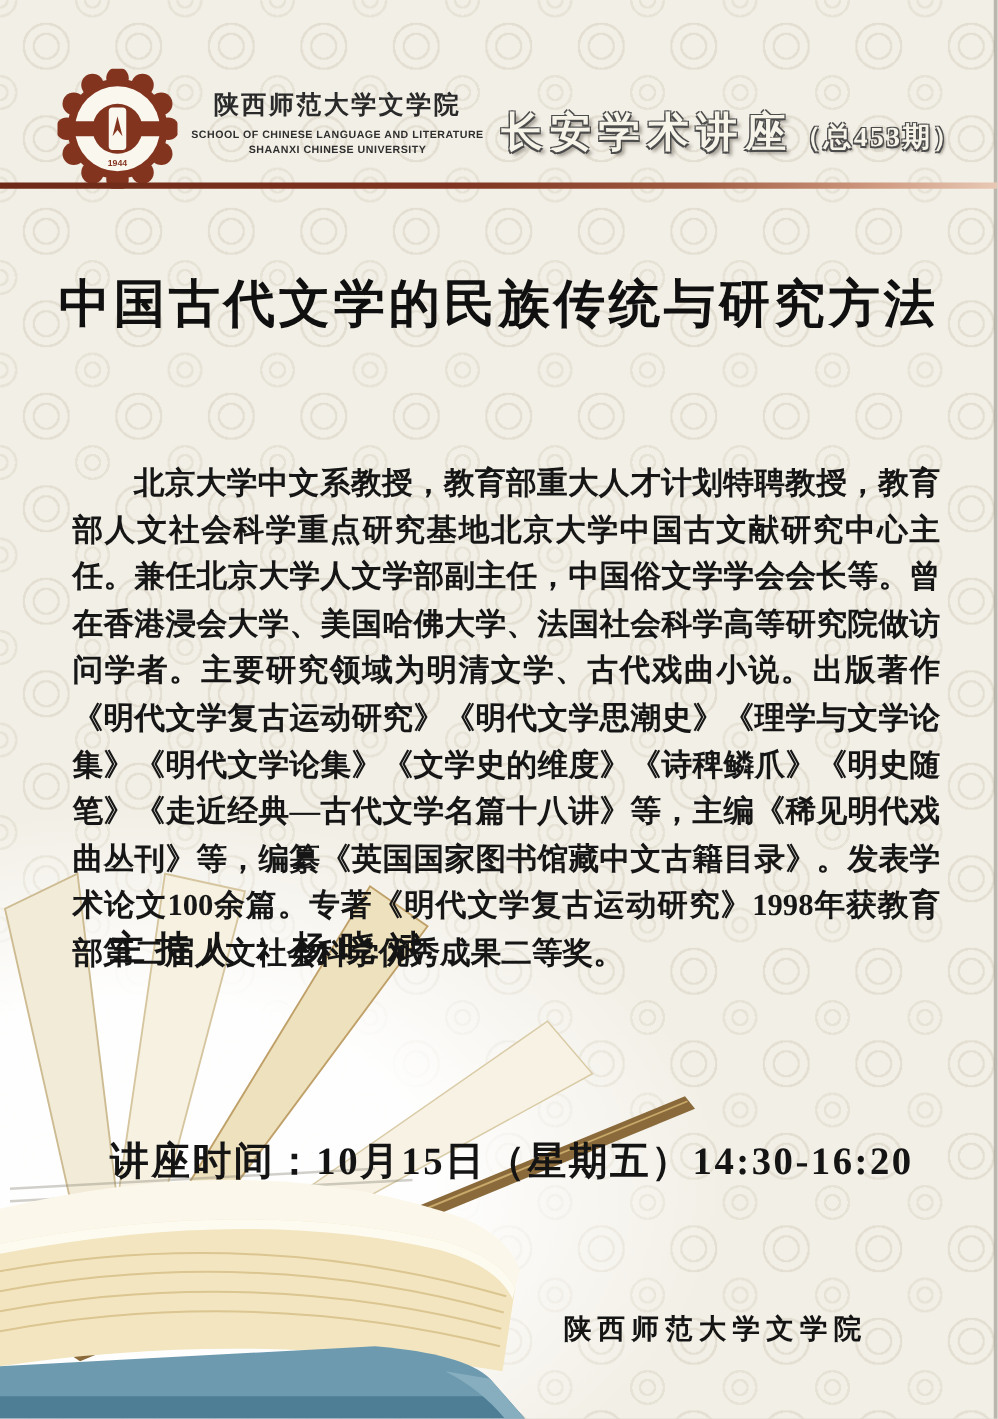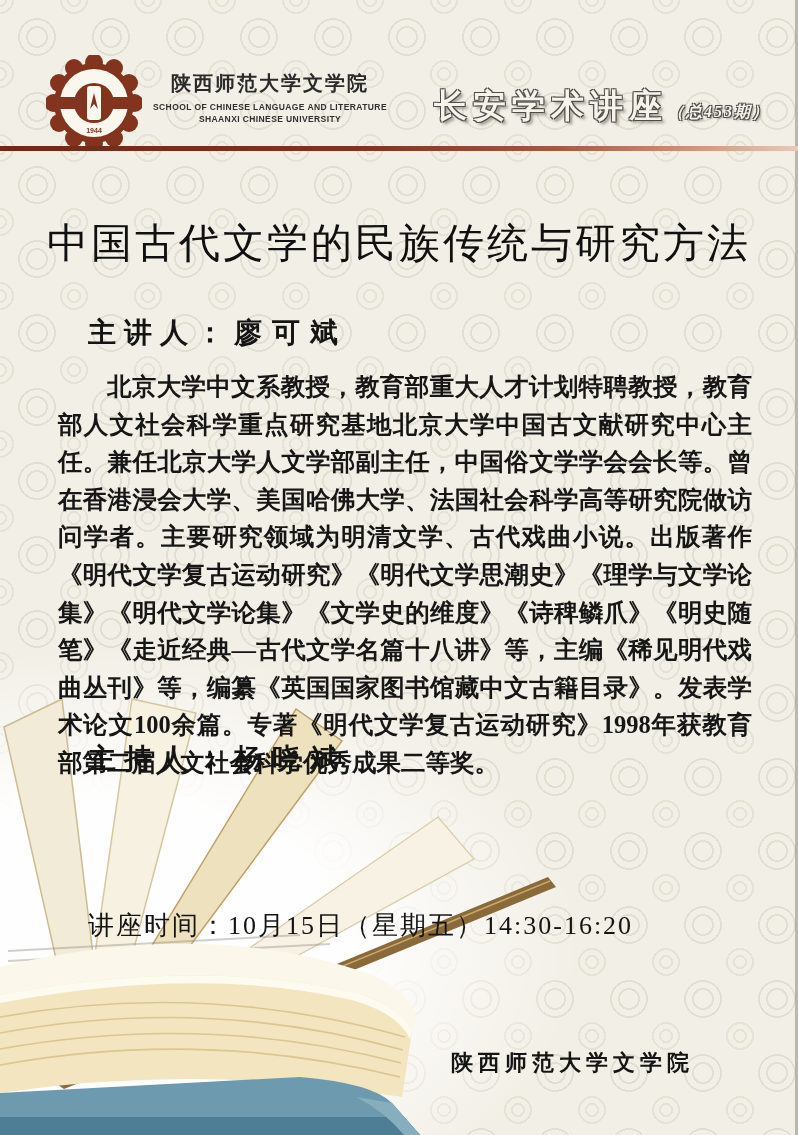--- a/index.html
+++ b/index.html
@@ -22,38 +22,37 @@
   .brand-cn{font-size:20px;letter-spacing:2px;font-weight:700;color:#2a2a2a;
     font-family:"Liberation Serif","DejaVu Serif",serif;}
   .brand-en{margin-top:4px;font-size:8.5px;font-weight:700;letter-spacing:.4px;
     color:#2f2f2f;font-family:"Liberation Sans","DejaVu Sans",sans-serif;line-height:12px;}
   .series{right:28px;top:84px;z-index:3;white-space:nowrap;}
   .series-main{
     font-size:33px;font-weight:700;letter-spacing:6px;color:#f6f3e9;
     text-shadow:-1px -1px 0 #4c4c4c,1px -1px 0 #4c4c4c,-1px 1px 0 #4c4c4c,1px 1px 0 #4c4c4c,3px 3px 3px rgba(60,50,40,.45);
   }
   .series-issue{
-    font-size:16px;font-weight:700;letter-spacing:2px;color:#f6f3e9;
+    font-size:22px;font-weight:700;letter-spacing:2px;color:#f6f3e9;
     text-shadow:-1px -1px 0 #4c4c4c,1px -1px 0 #4c4c4c,-1px 1px 0 #4c4c4c,1px 1px 0 #4c4c4c,2px 2px 2px rgba(60,50,40,.45);
-    font-style:italic;
   }
   .rule{left:0;top:146px;width:798px;height:5px;z-index:3;
     background:linear-gradient(90deg,#6e2a17 0%,#7e3420 45%,#a05c42 70%,#cf9a80 88%,#e8c9b6 100%);}
   
   .main-title{left:0;top:216px;width:798px;text-align:center;z-index:3;
-    font-size:41px;font-weight:400;letter-spacing:3px;color:#101010;}
+    font-size:41px;font-weight:700;letter-spacing:3px;color:#101010;}
   .person-line{left:88px;z-index:3;font-weight:700;white-space:nowrap;}
   .speaker-line{top:314px;}
   .host-line{top:740px;}
   .person-label{font-size:28px;letter-spacing:8px;}
   .person-name{font-size:28px;letter-spacing:10px;margin-left:2px;}
   .bio{left:54px;top:364px;width:694px;z-index:3;
     font-size:24.5px;line-height:37.6px;font-weight:700;
     text-align:justify;text-indent:2em;color:#161616;}
-  .meta-line{left:88px;z-index:3;font-weight:400;font-size:26px;letter-spacing:2px;white-space:nowrap;}
+  .meta-line{left:88px;z-index:3;font-weight:700;font-size:31px;letter-spacing:2px;white-space:nowrap;}
   .meta-time{top:908px;}
   .meta-place{top:954px;}
   .footer-sig{right:104px;top:1048px;z-index:3;
     font-size:22px;font-weight:700;letter-spacing:5px;white-space:nowrap;}
   
   .book-zone{left:0;top:665px;width:560px;height:470px;z-index:1;pointer-events:none;}
   .book-zone::before{content:"";position:absolute;left:-120px;top:-30px;width:720px;height:540px;
     background:radial-gradient(ellipse at 32% 58%, rgba(255,255,255,.96) 0 34%, rgba(255,255,255,0) 68%);}
   .book-zone svg{position:absolute;left:0;top:0;}
 </style>
@@ -134,23 +133,20 @@
   </div>
 
   <div class="abs series">
     <span class="series-main">长安学术讲座</span><span class="series-issue">（总453期）</span>
   </div>
 
   <div class="abs rule"></div>
 
   <div class="abs main-title">中国古代文学的民族传统与研究方法</div>
 
-  <div class="abs person-line speaker-line">
-    <span class="person-label">主讲人：</span><span class="person-name">廖可斌</span>
-  </div>
 
   <p class="abs bio" style="margin:4px">北京大学中文系教授，教育部重大人才计划特聘教授，教育部人文社会科学重点研究基地北京大学中国古文献研究中心主任。兼任北京大学人文学部副主任，中国俗文学学会会长等。曾在香港浸会大学、美国哈佛大学、法国社会科学高等研究院做访问学者。主要研究领域为明清文学、古代戏曲小说。出版著作《明代文学复古运动研究》《明代文学思潮史》《理学与文学论集》《明代文学论集》《文学史的维度》《诗稗鳞爪》《明史随笔》《走近经典—古代文学名篇十八讲》等，主编《稀见明代戏曲丛刊》等，编纂《英国国家图书馆藏中文古籍目录》。发表学术论文100余篇。专著《明代文学复古运动研究》1998年获教育部第二届人文社会科学优秀成果二等奖。</p>
 
   <div class="abs person-line host-line">
     <span class="person-label">主持人：</span><span class="person-name">杨晓斌</span>
   </div>
 
   <div class="abs meta-line meta-time">
     <span>讲座时间：</span><span>10月15日（星期五）14:30-16:20</span>
   </div>

